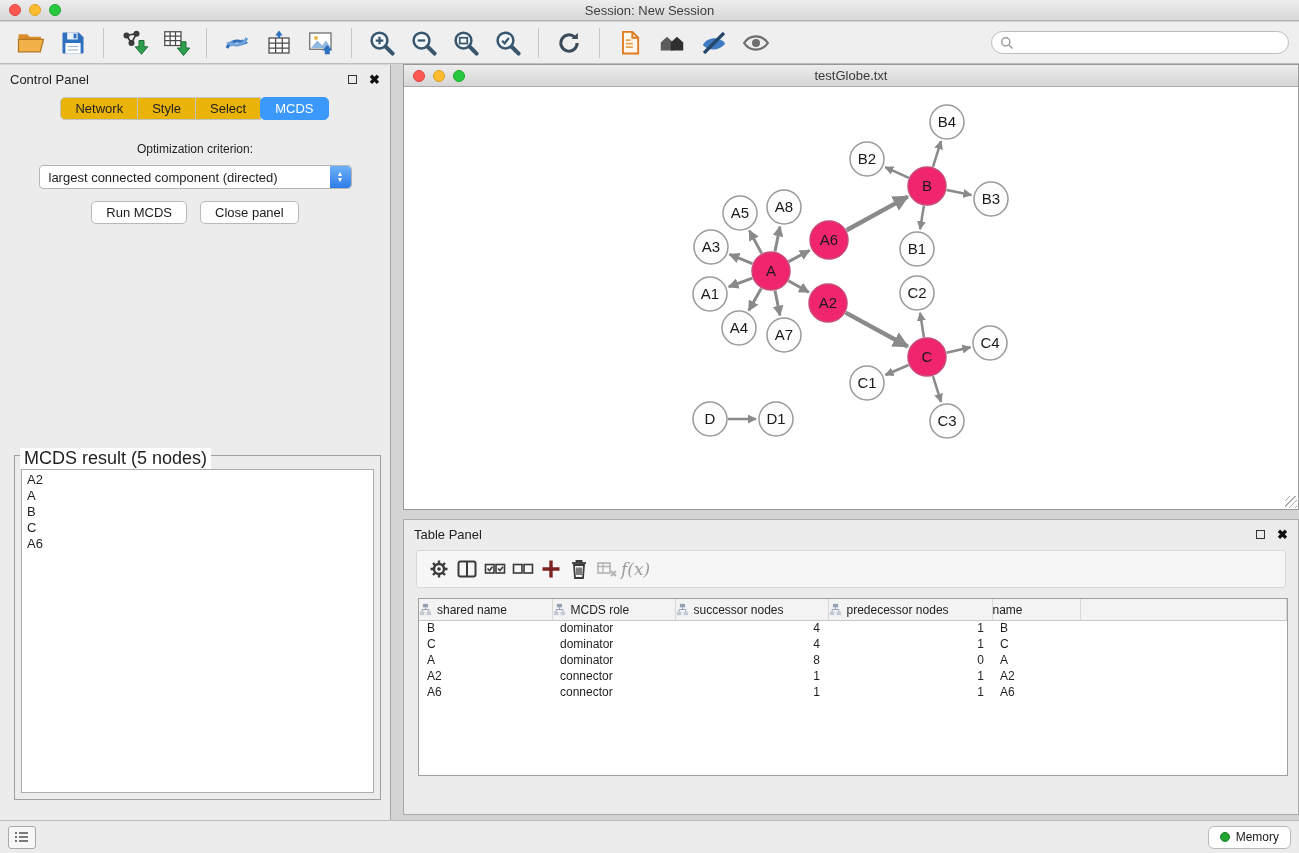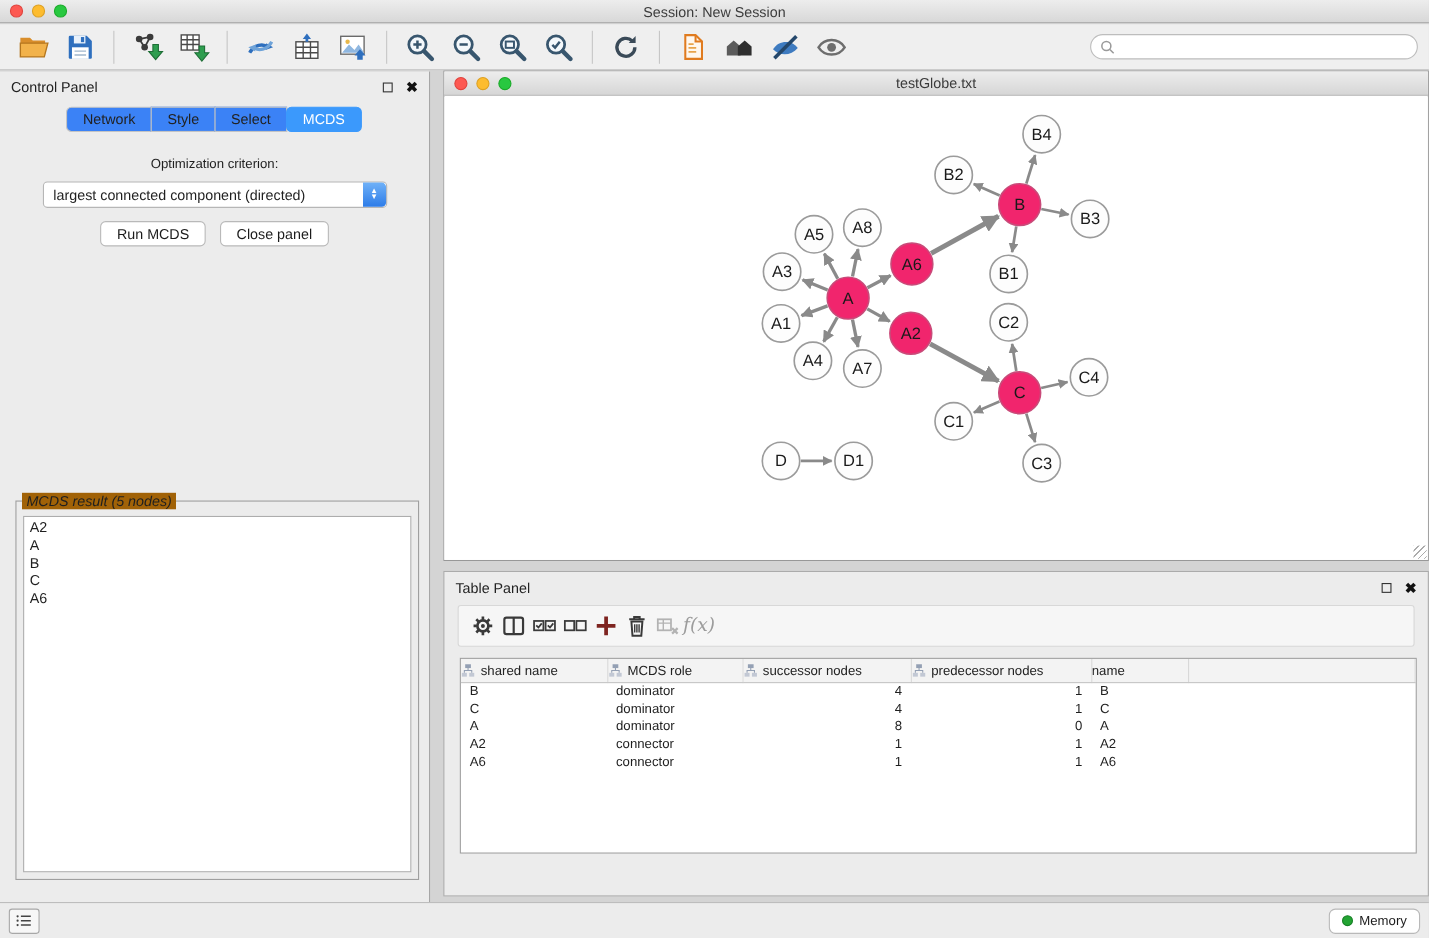--- a/index.html
+++ b/index.html
@@ -56,21 +56,21 @@
   .close-x { font-size:13px; font-weight:bold; color:#111; line-height:1; }
 
   
   .control-panel {
     position:absolute; top:65px; left:0; width:391px; bottom:33px;
     background:#ECECEC; border-right:1px solid #A6A6A6;
   }
   .cp-tabs { display:flex; justify-content:center; margin-top:4px; }
   .cp-tab {
     font-family:"Liberation Sans", sans-serif;
-    font-size:13px; padding:3px 14px; background:#3b82f6;
+    font-size:13px; padding:3px 14px; background:#eab308;
     border:1px solid #C4C4C4; margin-left:-1px; color:#222; cursor:default;
   }
   .cp-tab:first-child { border-radius:5px 0 0 5px; }
   .cp-tab.active {
     background:#3B99FC; color:#fff; border-color:#3B99FC; border-radius:5px;
     position:relative; z-index:1;
   }
   .opt-label { text-align:center; margin-top:22px; font-size:12px; }
   .dropdown {
     margin:9px auto 0; width:313px; height:24px; background:#fff;
@@ -87,21 +87,21 @@
   .btn {
     font-family:"Liberation Sans", sans-serif;
     background:#FFFFFF; border:1px solid #B9B9B9; border-radius:5px;
     font-size:13px; padding:3px 14px; color:#1b1b1b; cursor:default;
   }
   .result-group {
     position:absolute; left:14px; right:9px; top:390px; height:345px;
     border:1px solid #9F9F9F;
   }
   .result-title {
-    position:absolute; top:-8px; left:5px; background:#a16207; padding:0 4px; font-size:13px;font-style:italic;
+    position:absolute; top:-8px; left:5px; background:#ffffff; padding:0 4px; font-size:18px;
   }
   .result-list {
     position:absolute; left:6px; right:6px; top:13px; bottom:6px;
     background:#fff; border:1px solid #ADADAD; overflow:auto;
     font-size:13px; line-height:16px; padding:2px 5px;
   }
 
   
   .network-window {
     position:absolute; left:403px; top:64px; width:896px; height:446px;

